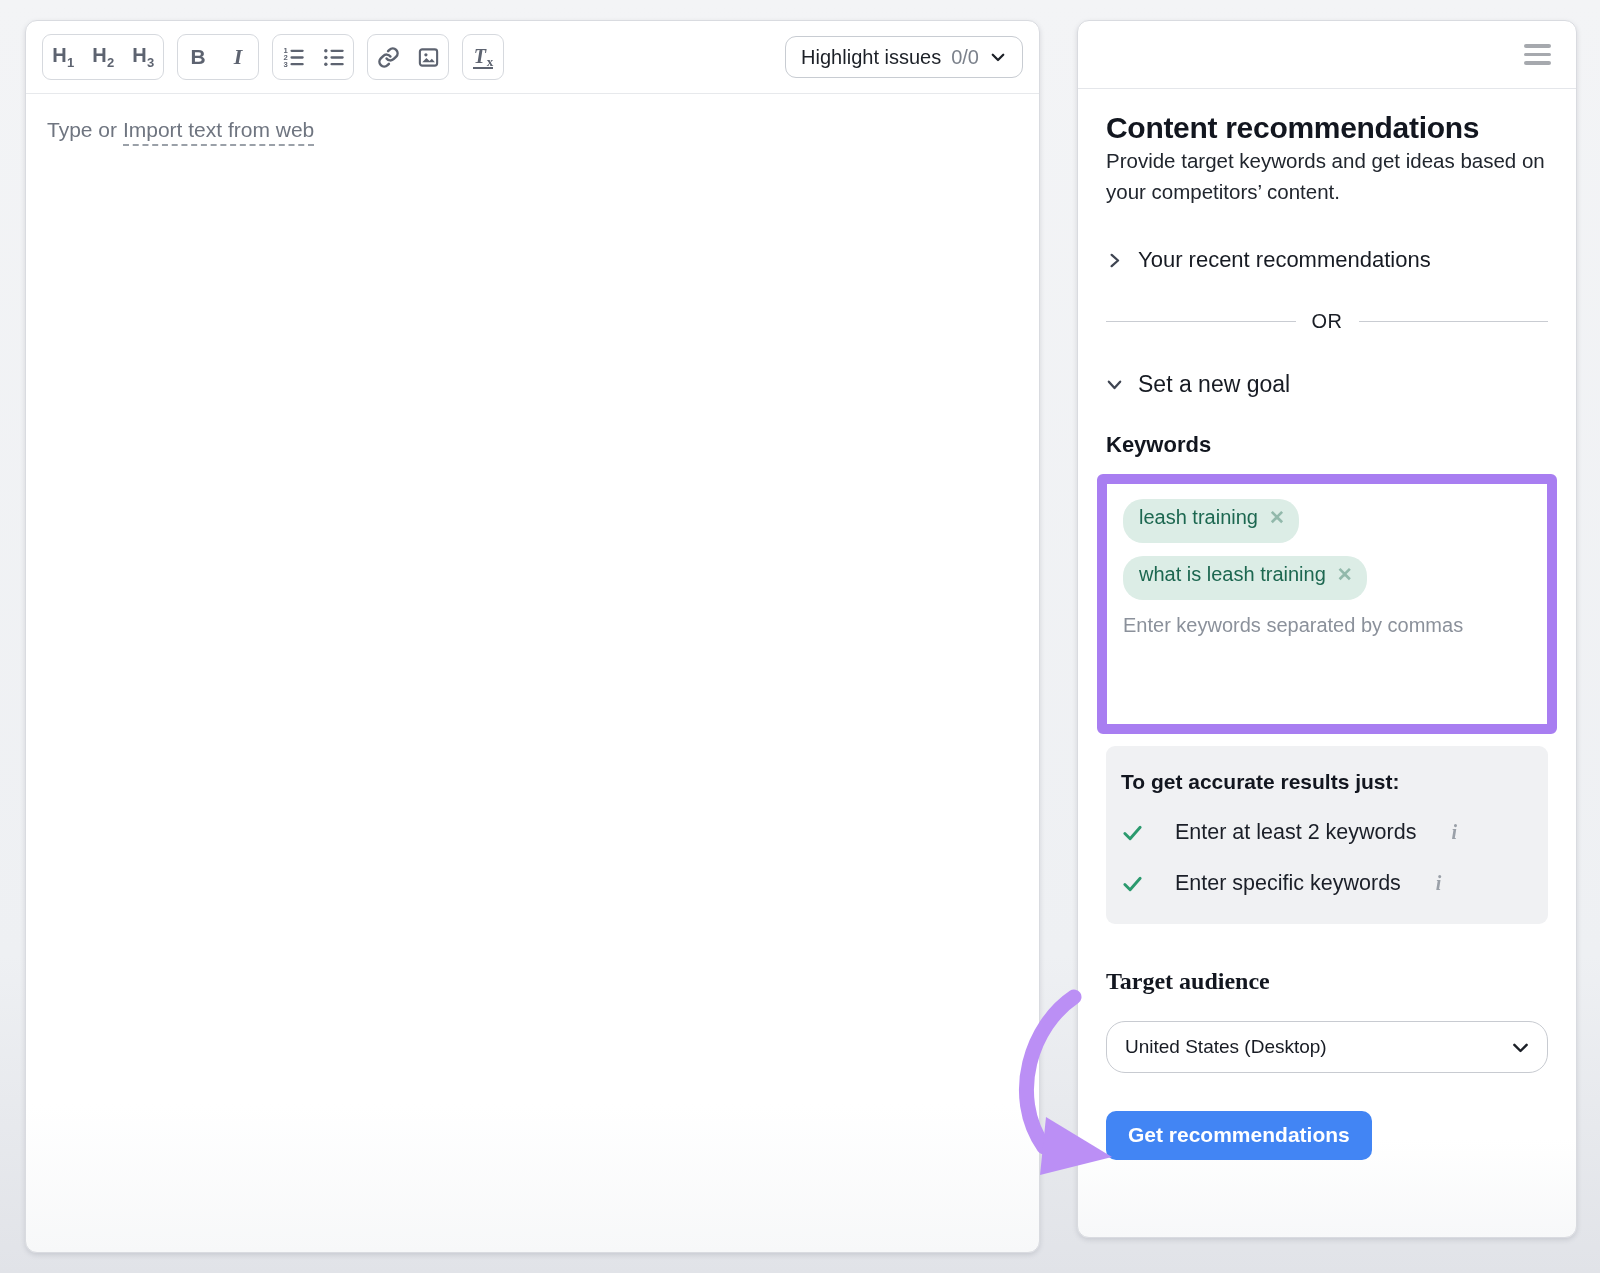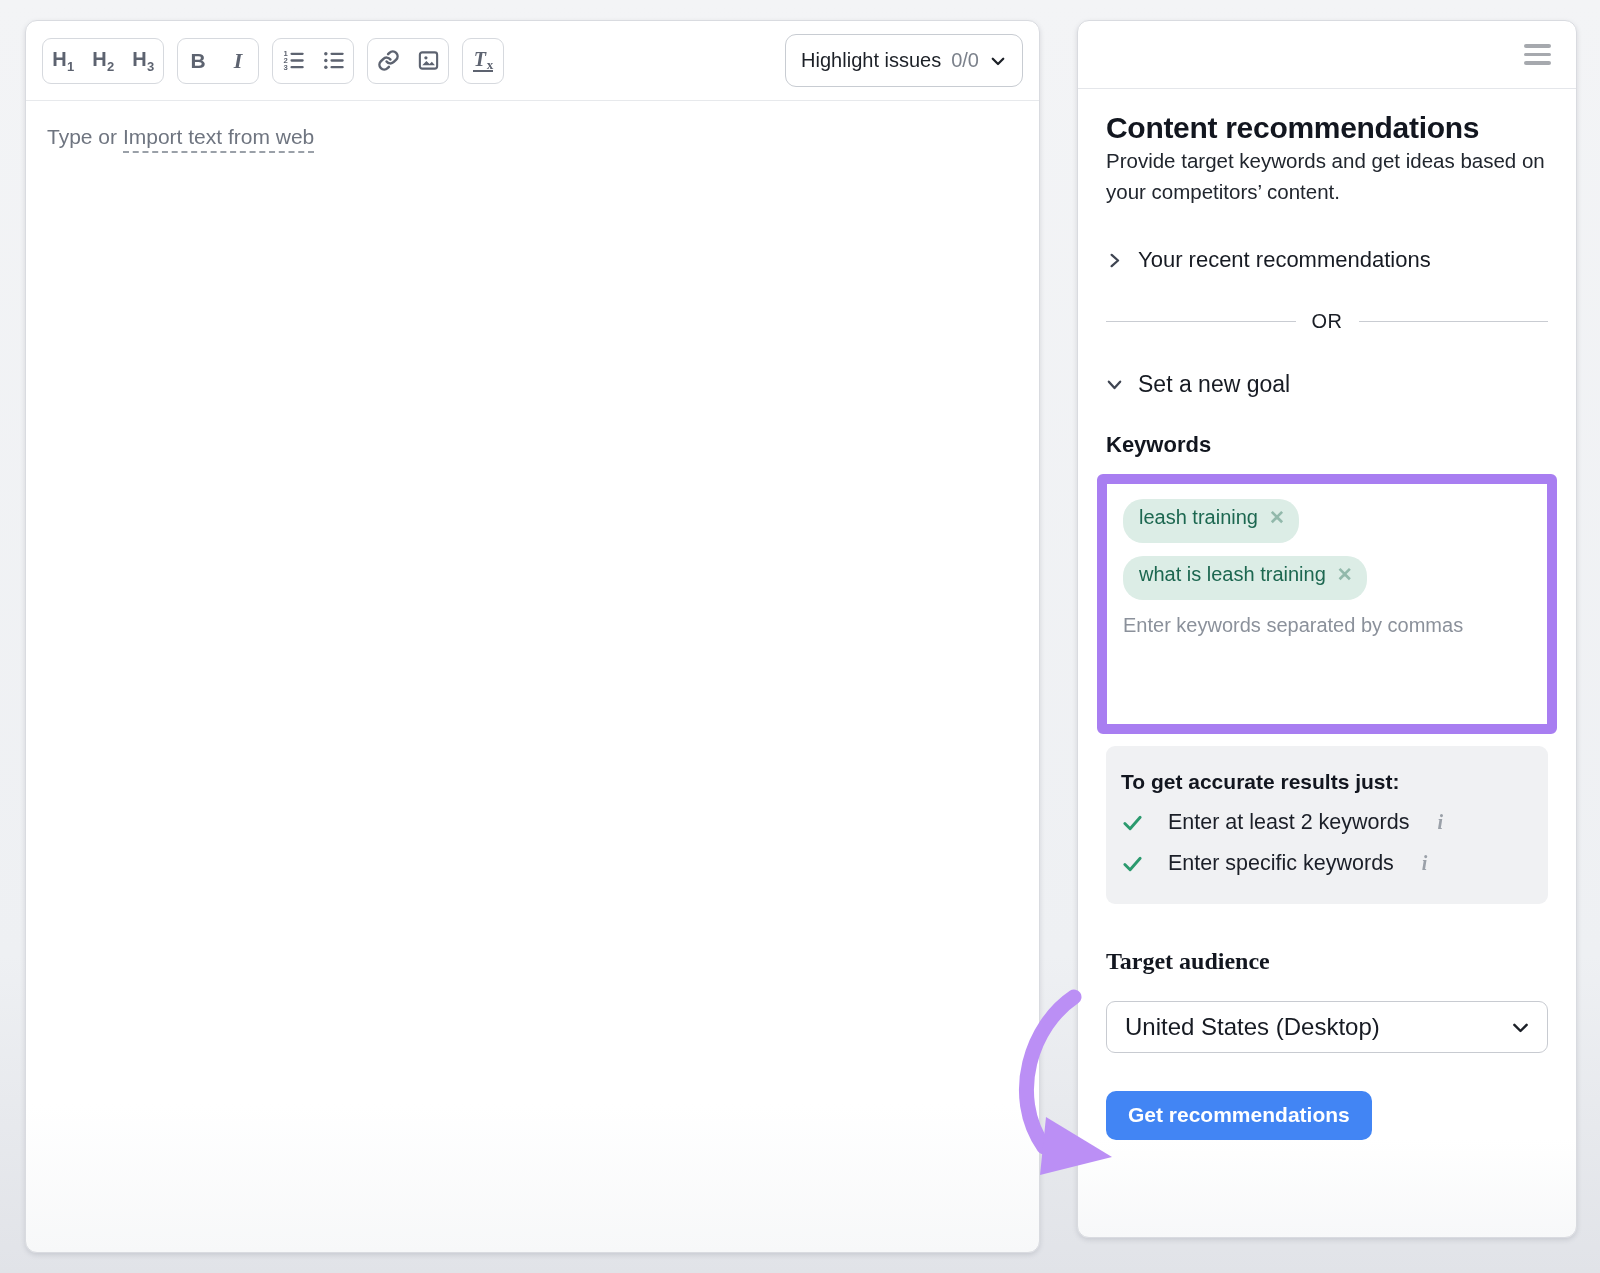--- a/index.html
+++ b/index.html
@@ -35,21 +35,21 @@
   .tb-btn .hd { font-size:20px; font-weight:600; letter-spacing:-0.5px; }
   .tb-btn sub { font-size:13px; font-weight:600; margin-left:1px; }
   .tb-btn.bold { font-size:21px; font-weight:700; }
   .tb-btn.italic { font-family:"Liberation Serif", serif; font-style:italic; font-size:22px; font-weight:600; }
   .tb-btn svg { width:23px; height:23px; }
   .tx-wrap { font-family:"Liberation Serif", serif; font-style:italic; font-size:20px; font-weight:600;
     border-bottom:2px solid #5d6370; padding:0 1px 1px 1px; line-height:1; }
   .tx-wrap .tx-sub { font-size:13px; font-weight:700; font-style:normal; position:relative; top:3px; left:1px;}
   .highlight-btn {
     margin-left:auto; display:flex; align-items:center; gap:10px;
-    height:53px; padding:0 15px; border:1px solid #c8ccd2; border-radius:11px;
+    height:42px; padding:0 15px; border:1px solid #c8ccd2; border-radius:11px;
     background:#fff; font-size:20px; color:#1c2027; cursor:pointer;
     font-family:"Liberation Sans", sans-serif;
   }
   .highlight-btn .count { color:#7b818b; }
   .highlight-btn svg { width:18px; height:18px; }
   .editor-body { padding:24px 21px; font-size:21px; color:#6f7580; }
   .import-link {
     color:#6f7580; cursor:pointer;
     border-bottom:2px dashed #9aa0a8; padding-bottom:3px;
   }
@@ -79,29 +79,29 @@
   .kw-tag {
     display:inline-flex; align-items:center; gap:11px;
     background:#dcede6; color:#1c6750; border-radius:20px;
     padding:7px 14px 14px 16px; font-size:20px;
   }
   .kw-tag .close-x { color:#92b9ab; font-size:19px; font-weight:700; cursor:pointer; line-height:1; }
   .kw-placeholder { margin-top:14px; font-size:20px; color:#8b919b; }
   .kw-counter { margin-top:auto; text-align:right; font-size:20px; color:#6e747e; }
   .tips-box { margin-top:12px; background:#f0f1f3; border-radius:9px; padding:24px 27px 28px 15px; }
   .tips-title { font-size:21px; font-weight:700; color:#12161f; }
-  .tip-row { margin-top:16px; display:flex; align-items:center; gap:24px; font-size:21.5px; color:#1b1f28;text-align:center; }
+  .tip-row { margin-top:26px; display:flex; align-items:center; gap:31px; font-size:21.5px; color:#1b1f28;text-align:center; }
   .tip-row svg { width:23px; height:23px; flex:none; }
   .info-i { font-family:"Liberation Serif", serif; font-style:italic; font-weight:700;
     color:#9aa0a8; font-size:20px; margin-left:4px; cursor:pointer; }
   .target-label { margin-top:44px; font-size:24px; font-weight:700; color:#12161f;font-family:Liberation Serif, serif; }
   .audience-select {
-    margin-top:26px; height:52px; border:1px solid #c8cbd1; border-radius:9px;
+    margin-top:26px; height:52px; border:1px solid #c8cbd1; border-radius:19px;
     display:flex; align-items:center; justify-content:space-between;
-    padding:0 16px 0 18px; font-size:24px; color:#171b23; background:#fff; cursor:pointer;
+    padding:0 16px 0 18px; font-size:19px; color:#171b23; background:#fff; cursor:pointer;
   }
   .audience-select svg { width:21px; height:21px; }
   .cta-btn {
     margin-top:38px; display:inline-block;
     background:#4285f4; color:#ffffff; border:none; border-radius:10px;
     padding:12px 22px 13px 22px; font-size:21px; font-weight:700; cursor:pointer;
     font-family:"Liberation Sans", sans-serif;
   }
   
   .anno-arrow { position:absolute; left:998px; top:983px; width:135px; height:215px;

